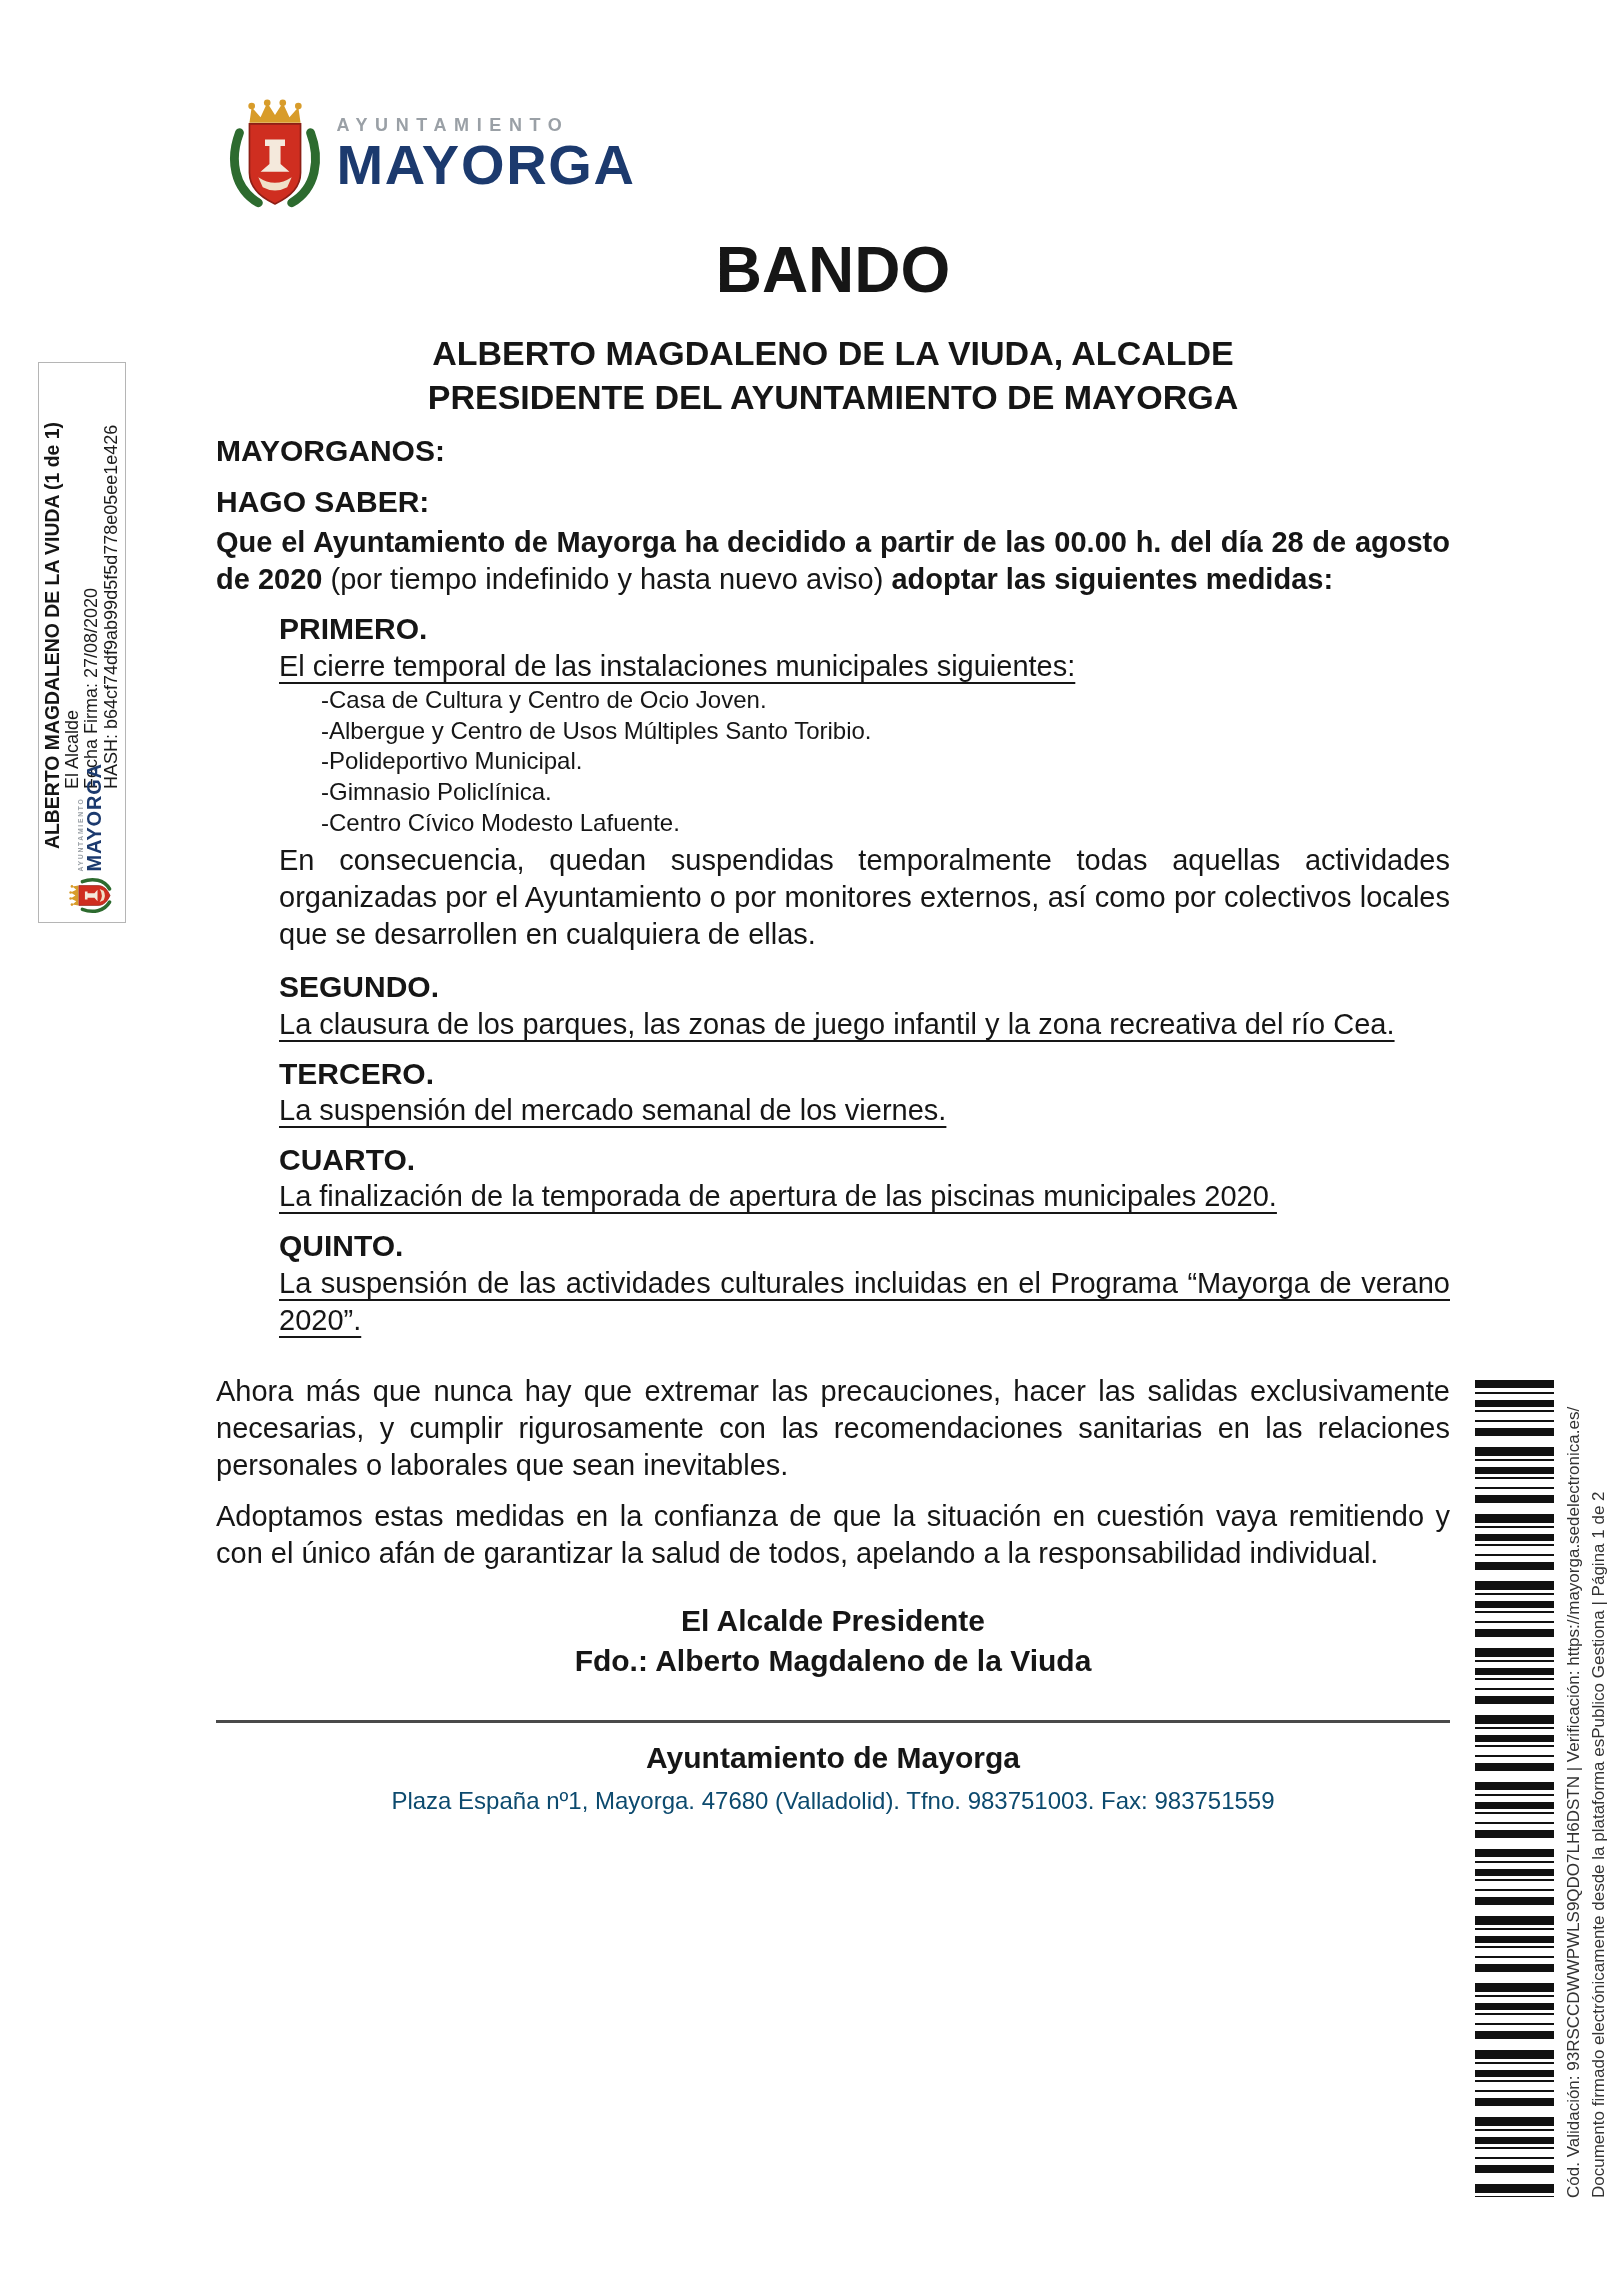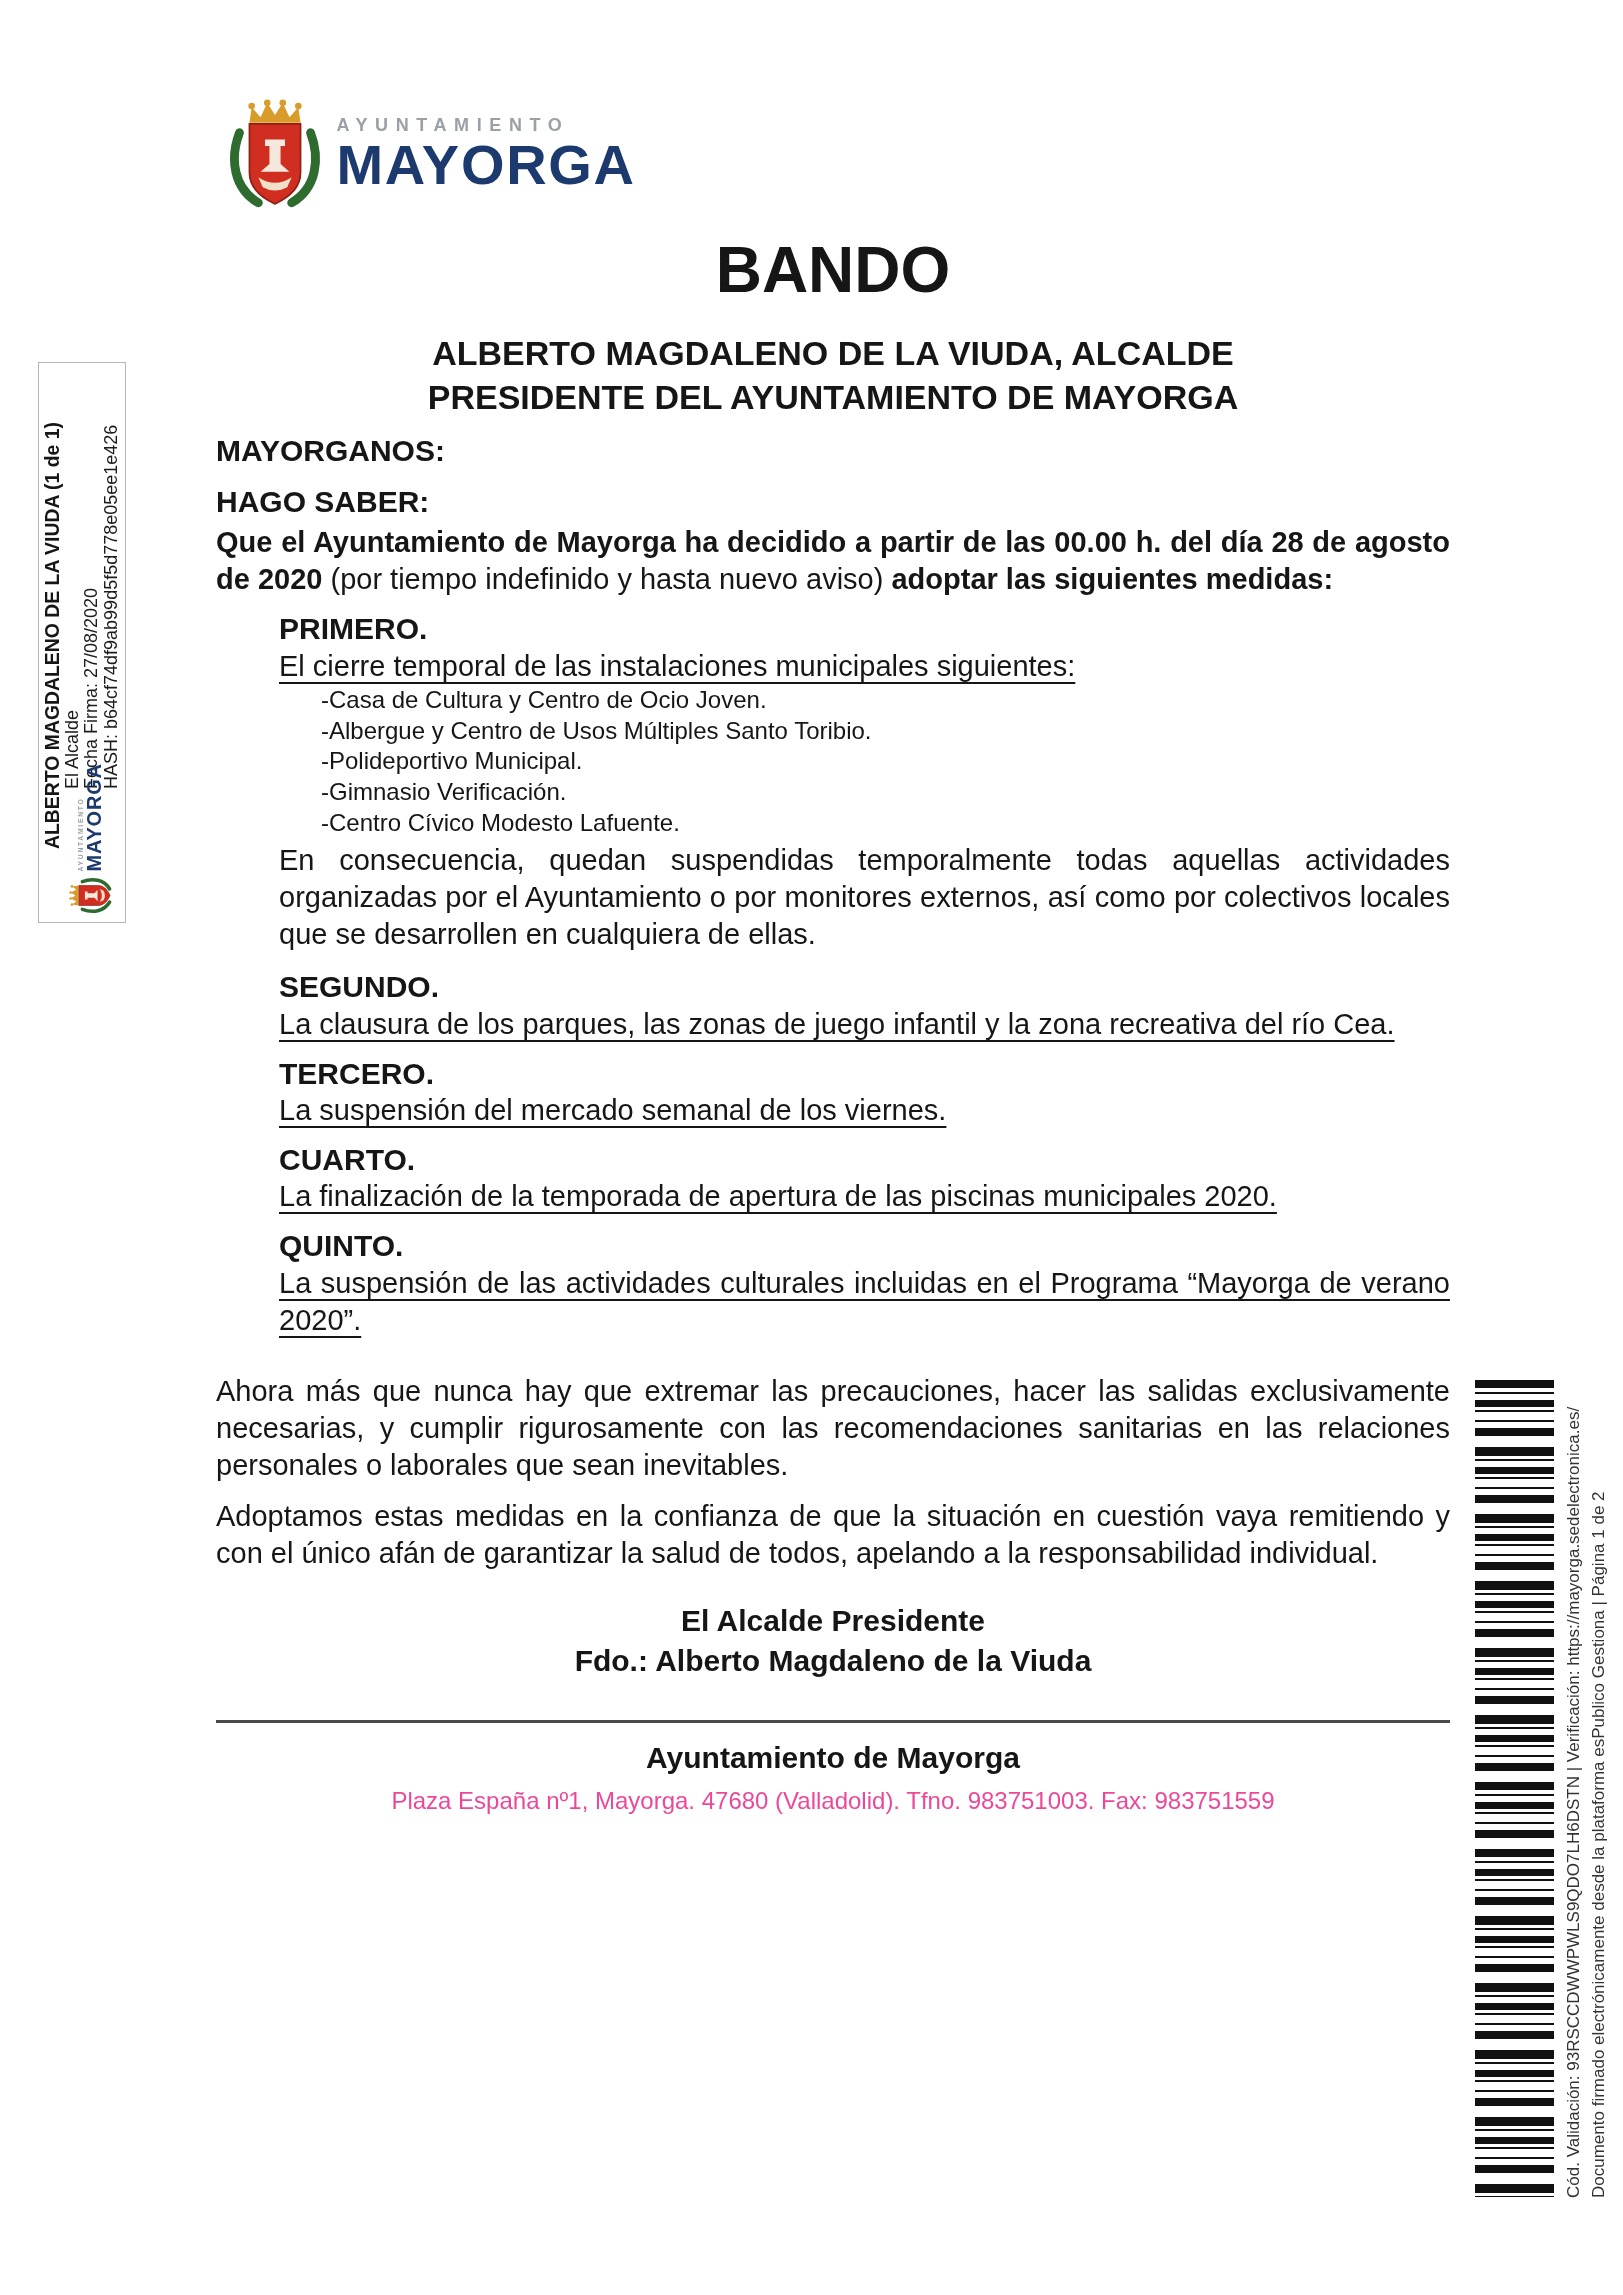--- a/index.html
+++ b/index.html
@@ -32,21 +32,21 @@
   .sec-text { margin-top:1.7px; font-size:29px; line-height:1.28; text-align:justify;
               text-decoration:underline; text-decoration-thickness:1.7px; text-underline-offset:6px; }
   .fac-list { padding-left:42px; }
   .fac-item { font-size:24px; line-height:1.28; }
   b.inlinebold { font-weight:bold; }
 
   
   .signature { margin-top:29px; text-align:center; font-size:30px; font-weight:bold; line-height:1.33; }
   .footer-rule { margin-top:39px; border:none; border-top:3.4px solid #4a4a4a; width:100%; }
   .footer-name { margin-top:18.6px; text-align:center; font-size:30px; font-weight:bold; }
-  .footer-address { margin-top:12px; text-align:center; font-size:24px; color:#ec4899; }
+  .footer-address { margin-top:12px; text-align:center; font-size:24px; color:#0c4a6e; }
 
   
   .left-box { position:absolute; left:38px; top:362px; width:88px; height:561px;
               border:1.7px solid #b5b5b5; background:#fff; }
   .left-rot { position:absolute; left:1.7px; top:555px; width:550px; height:83px;
               transform-origin:0 0; transform:rotate(-90deg); }
   .stamp-name { font-size:19.4px; font-weight:bold; white-space:nowrap; line-height:22px; padding-left:69px; }
   .stamp-line { font-size:18px; white-space:nowrap; line-height:19.4px; padding-left:129px; color:#1b1b1b; }
   .mini-logo { position:absolute; left:3.4px; top:27px; display:flex; align-items:center; }
   .crest-mini { width:39px; height:46px; flex:0 0 auto; }
@@ -138,21 +138,21 @@
 
     <p class="para"><b class="inlinebold">Que el Ayuntamiento de Mayorga ha decidido a partir de las 00.00 h. del día 28 de agosto de 2020 </b><span>(por tiempo indefinido y hasta nuevo aviso) </span><b class="inlinebold">adoptar las siguientes medidas:</b></p>
 
     <div class="section">
       <div class="sec-label">PRIMERO.</div>
       <p class="sec-text">El cierre temporal de las instalaciones municipales siguientes:</p>
       <div class="fac-list">
         <div class="fac-item">-Casa de Cultura y Centro de Ocio Joven.</div>
         <div class="fac-item">-Albergue y Centro de Usos Múltiples Santo Toribio.</div>
         <div class="fac-item">-Polideportivo Municipal.</div>
-        <div class="fac-item">-Gimnasio Verificación.</div>
+        <div class="fac-item">-Gimnasio Policlínica.</div>
         <div class="fac-item">-Centro Cívico Modesto Lafuente.</div>
       </div>
       <p class="para" style="margin-top:3.4px;">En consecuencia, quedan suspendidas temporalmente todas aquellas actividades organizadas por el Ayuntamiento o por monitores externos, así como por colectivos locales que se desarrollen en cualquiera de ellas.</p>
 
       <div class="sec-label" style="margin-top:17px;">SEGUNDO.</div>
       <p class="sec-text">La clausura de los parques, las zonas de juego infantil y la zona recreativa del río Cea.</p>
 
       <div class="sec-label">TERCERO.</div>
       <p class="sec-text">La suspensión del mercado semanal de los viernes.</p>
 

